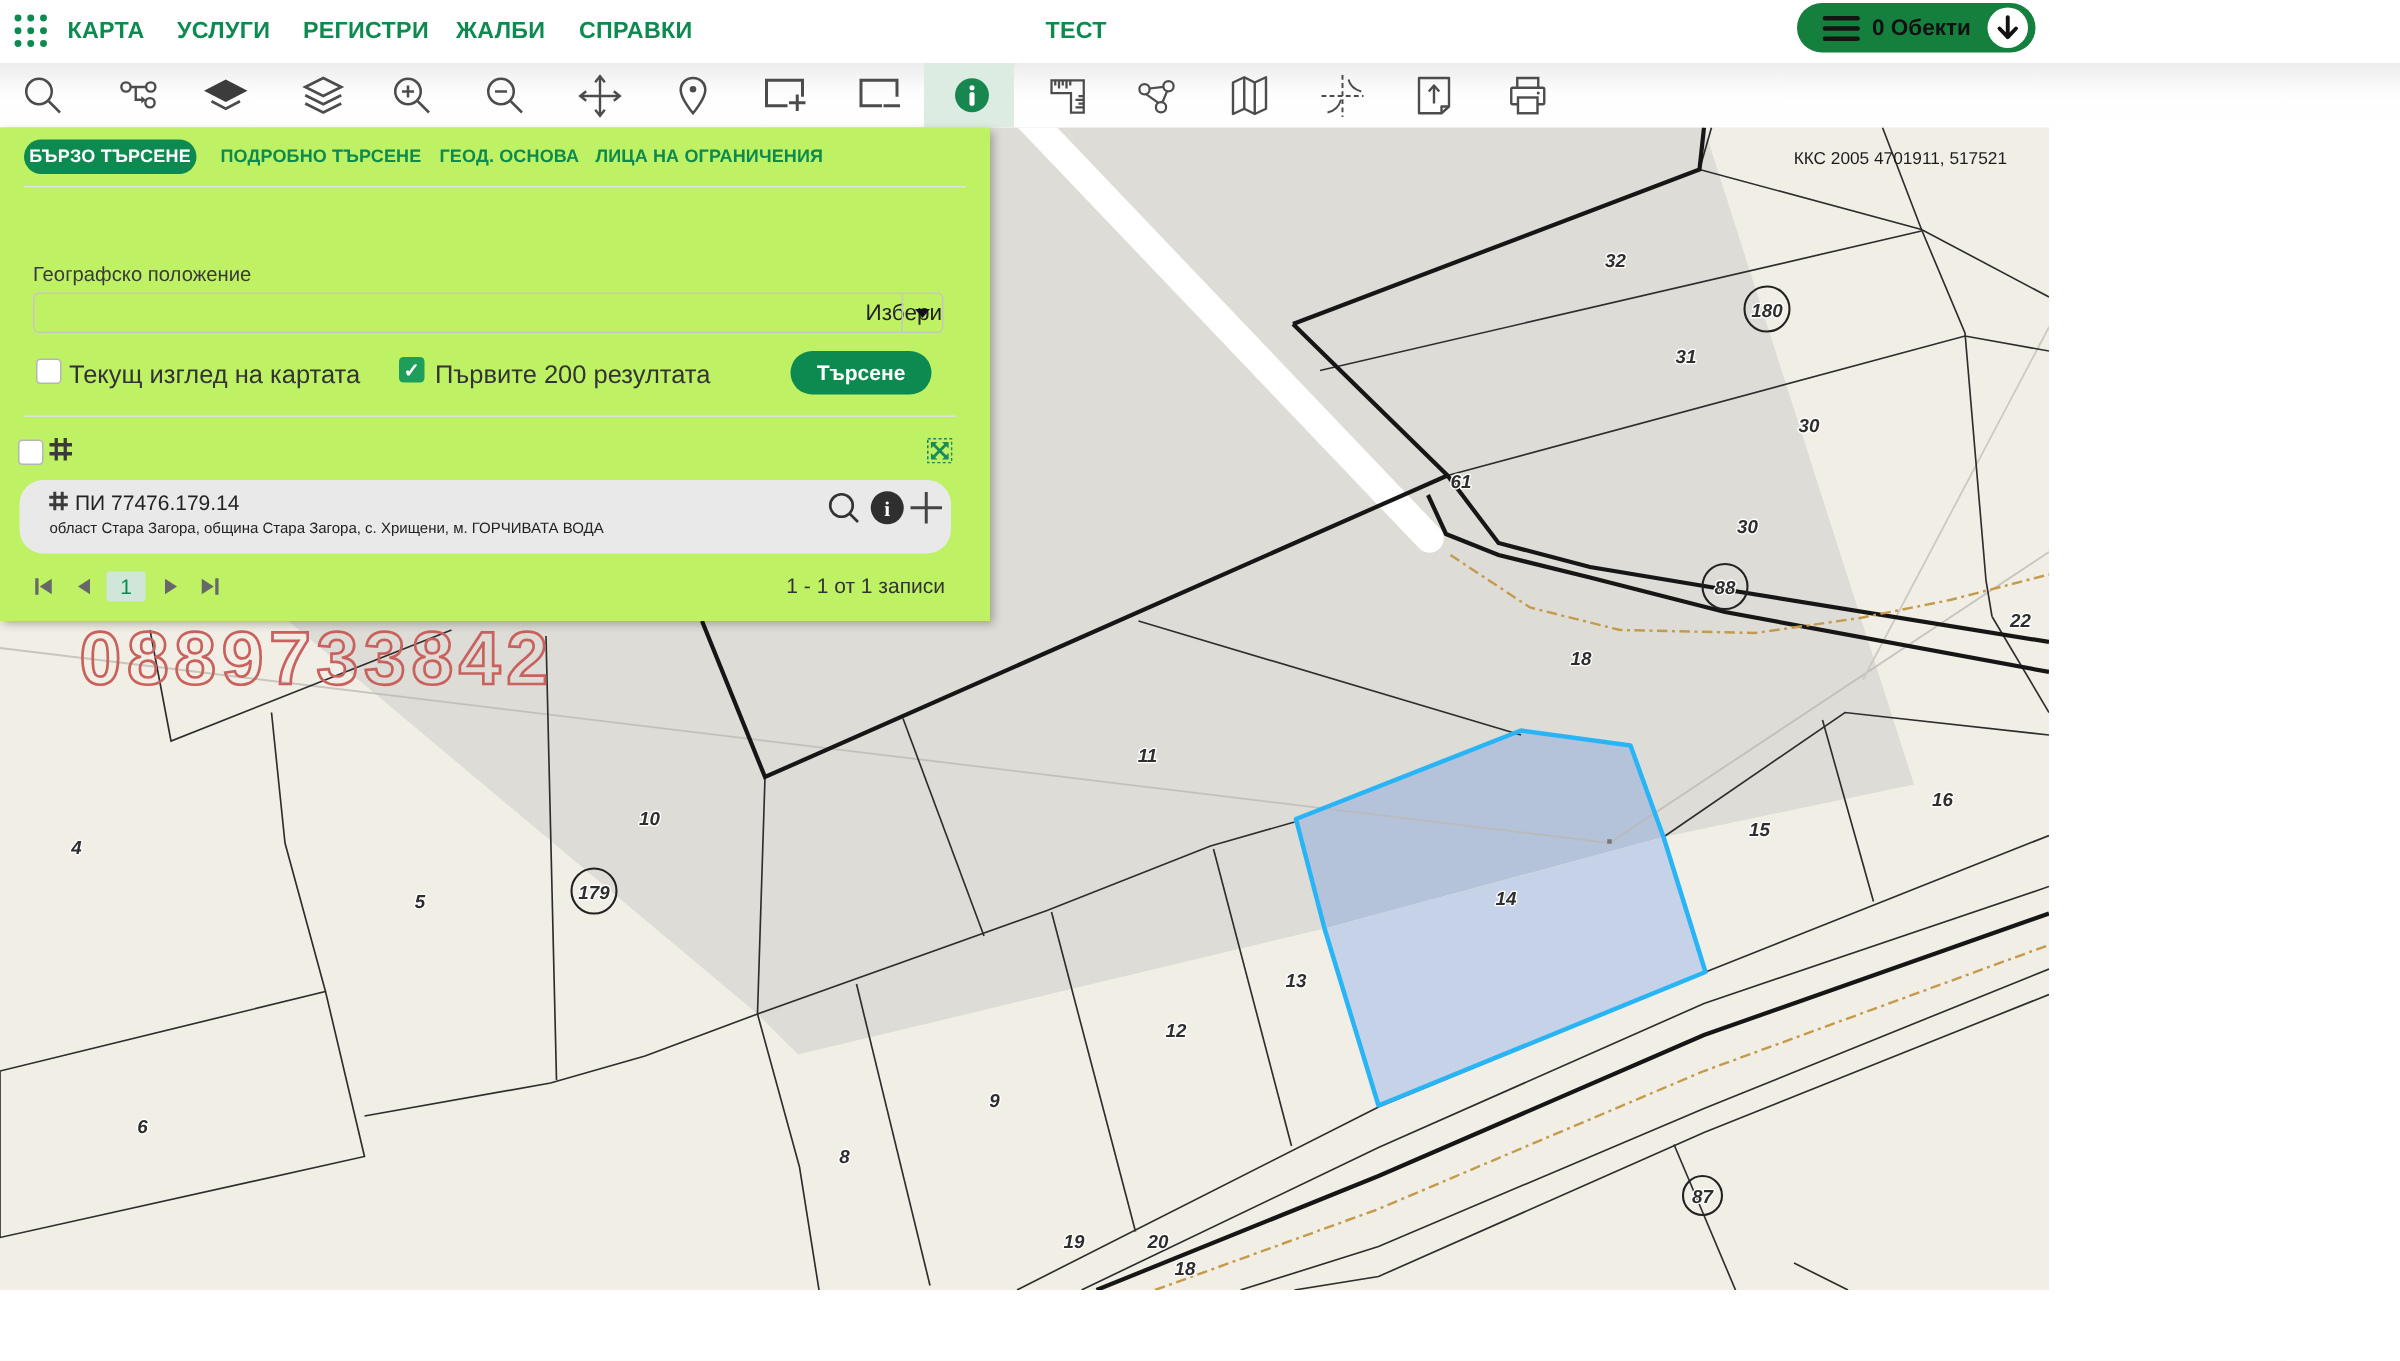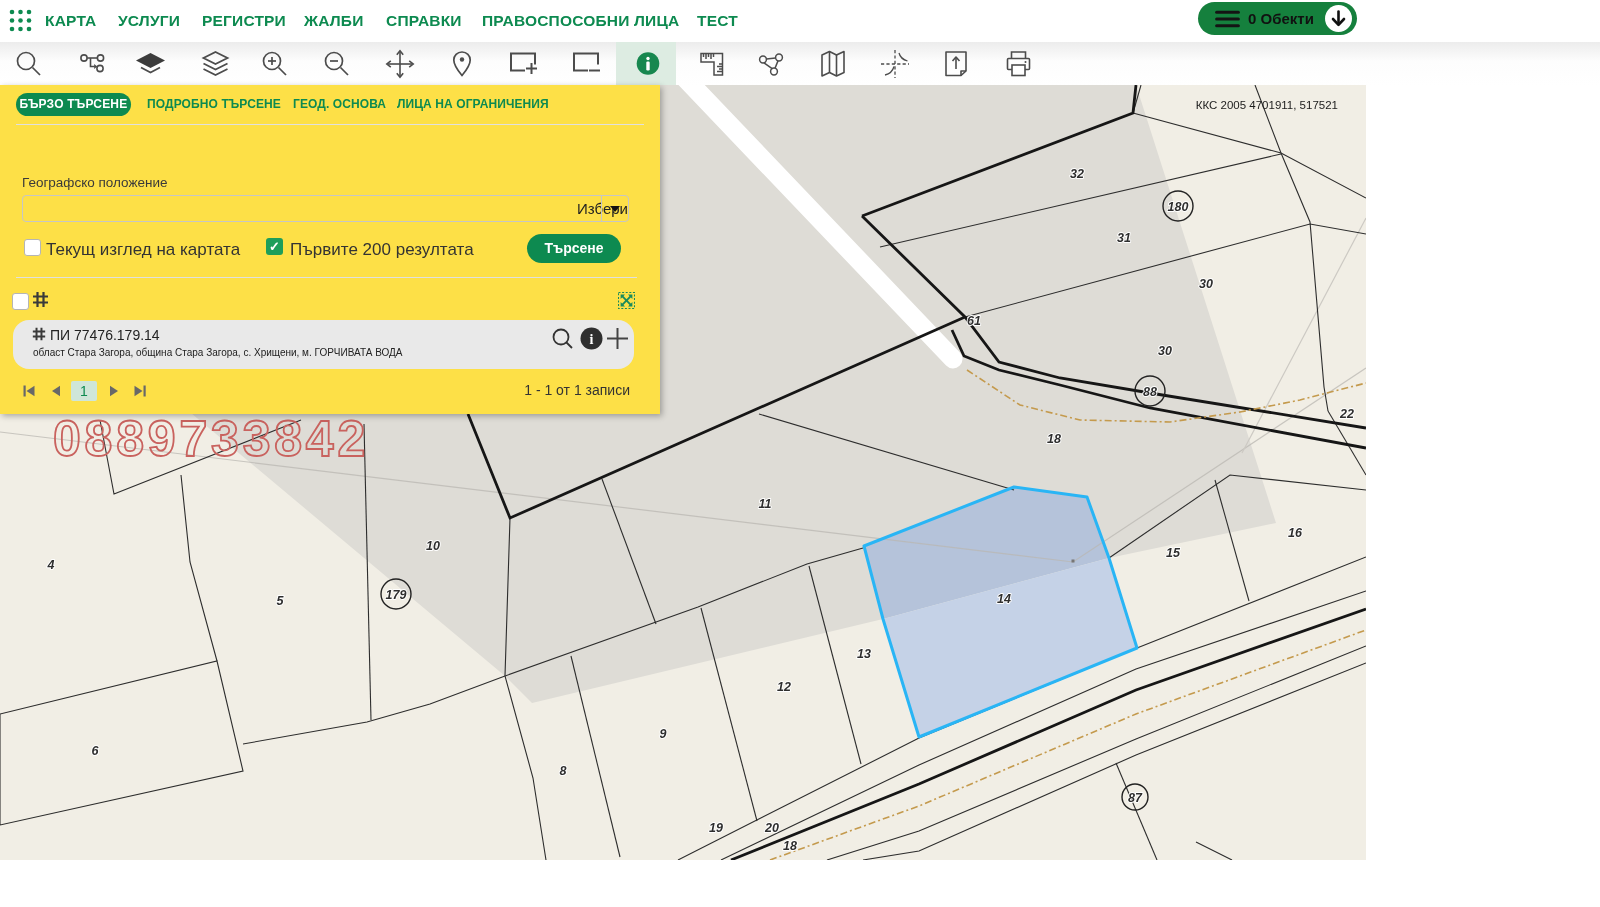--- a/index.html
+++ b/index.html
@@ -12,21 +12,21 @@
 #pill{position:absolute;left:1198px;top:2px;width:159px;height:33px;border-radius:17px;background:#15803d;}
 #pill .txt{position:absolute;left:50px;top:0;height:33px;line-height:33px;font-size:15px;font-weight:bold;color:#111;}
 #pill .circ{position:absolute;right:5px;top:3px;width:27px;height:27px;border-radius:50%;background:#fff;}
 
 #tbar{position:absolute;left:0;top:42px;width:1600px;height:43px;background:linear-gradient(#ececec,#fdfdfd 45%,#ffffff);}
 #tbar .active{position:absolute;left:616px;top:0;width:60px;height:43px;background:#ddece2;z-index:0;}
 #tbar svg{position:relative;z-index:1;}
 
 #map{position:absolute;left:0;top:85px;width:1366px;height:775px;background:#f1eee5;}
 
-#panel{position:absolute;left:0;top:85px;width:660px;height:329px;background:#fde047;box-shadow:2px 2px 6px rgba(0,0,0,.3);}
+#panel{position:absolute;left:0;top:85px;width:660px;height:329px;background:#bef264;box-shadow:2px 2px 6px rgba(0,0,0,.3);}
 .tabpill{position:absolute;left:16px;top:8px;width:115px;height:23px;border-radius:12px;background:#0d8a50;color:#fff;font-size:12px;font-weight:bold;text-align:center;line-height:23px;letter-spacing:.2px;}
 .tablink{position:absolute;top:8px;height:23px;line-height:23px;font-size:12px;font-weight:bold;color:#0d8a50;letter-spacing:.1px;}
 #tabsep{position:absolute;left:16px;top:39px;width:628px;height:1px;background:#e0e0e0;}
 #inp1{position:absolute;left:21px;top:51px;width:598px;height:26px;border:1px solid #c6c6c6;border-radius:4px;font-size:15px;color:#222;line-height:26px;padding-left:10px;}
 #lbl1{position:absolute;left:22px;top:90px;font-size:13.5px;color:#3a3a3a;}
 #sel1{position:absolute;left:22px;top:110px;width:596px;height:25px;border:1px solid #c6c6c6;border-radius:4px;font-size:15px;color:#222;line-height:25px;padding-left:9px;text-align:right;}
 #selbtn{position:absolute;right:0;top:0;width:26px;height:25px;border-left:1px solid #c6c6c6;}
 #selbtn:after{content:"";position:absolute;left:8px;top:10px;border-left:5px solid transparent;border-right:5px solid transparent;border-top:6px solid #111;}
 .cb{position:absolute;width:15px;height:15px;border:1px solid #b5b5b5;border-radius:3px;background:#fff;}
 .cbg{position:absolute;width:17px;height:17px;border-radius:3px;background:#1e9e5a;color:#fff;font-size:13px;font-weight:bold;text-align:center;line-height:17px;}
@@ -53,21 +53,20 @@
       <circle cx="3" cy="20" r="2.3"></circle>
           <circle cx="11.5" cy="20" r="2.3"></circle>
           <circle cx="20" cy="20" r="2.3"></circle>
     </g>
       </svg>
     <div class="menu" style="left:45px;">КАРТА</div>
     <div class="menu" style="left:118px;">УСЛУГИ</div>
     <div class="menu" style="left:202px;">РЕГИСТРИ</div>
     <div class="menu" style="left:304px;">ЖАЛБИ</div>
     <div class="menu" style="left:386px;">СПРАВКИ</div>
-    <div class="menu" style="left:482px;">ПРАВОСПОСОБНИ ЛИЦА</div>
     <div class="menu" style="left:697px;">ТЕСТ</div>
     <div id="pill">
       <svg style="position:absolute;left:17px;top:8px;" width="26" height="18" viewBox="0 0 26 18">
           <g stroke="#141414" stroke-width="3" stroke-linecap="round">
             <line x1="1.6" y1="2.2" x2="23.4" y2="2.2"></line>
             <line x1="1.6" y1="9" x2="23.4" y2="9"></line>
             <line x1="1.6" y1="15.8" x2="23.4" y2="15.8"></line>
           </g>
         </svg>
       <div class="txt">0 Обекти</div>

